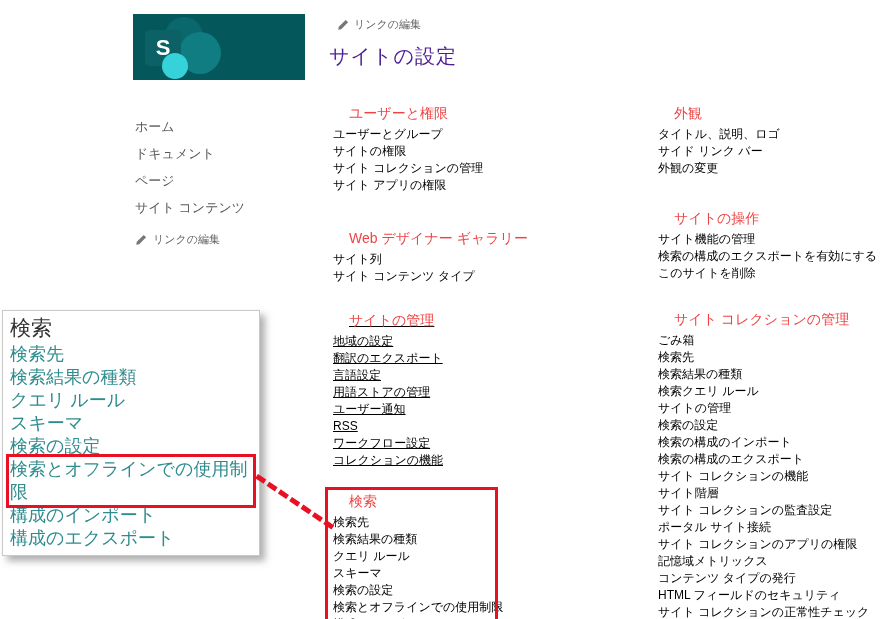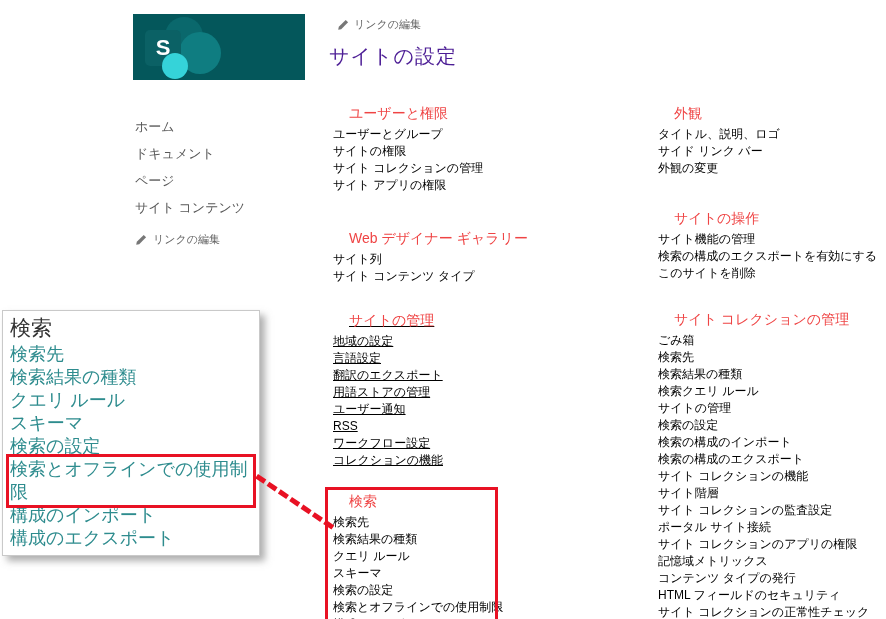--- a/index.html
+++ b/index.html
@@ -107,22 +107,22 @@
 
     <li><a>サイト列</a></li>
         <li><a>サイト コンテンツ タイプ</a></li>
       </ul>
   </section>
   <section>
     <h3>サイトの管理</h3>
     <ul>
 
     <li><a>地域の設定</a></li>
+        <li><a>翻訳のエクスポート</a></li>
         <li><a>言語設定</a></li>
-        <li><a>翻訳のエクスポート</a></li>
         <li><a>用語ストアの管理</a></li>
         <li><a>ユーザー通知</a></li>
         <li><a>RSS</a></li>
         <li><a>ワークフロー設定</a></li>
         <li><a>コレクションの機能</a></li>
       </ul>
   </section>
   <section class="red-frame">
     <h3>検索</h3>
     <ul>

